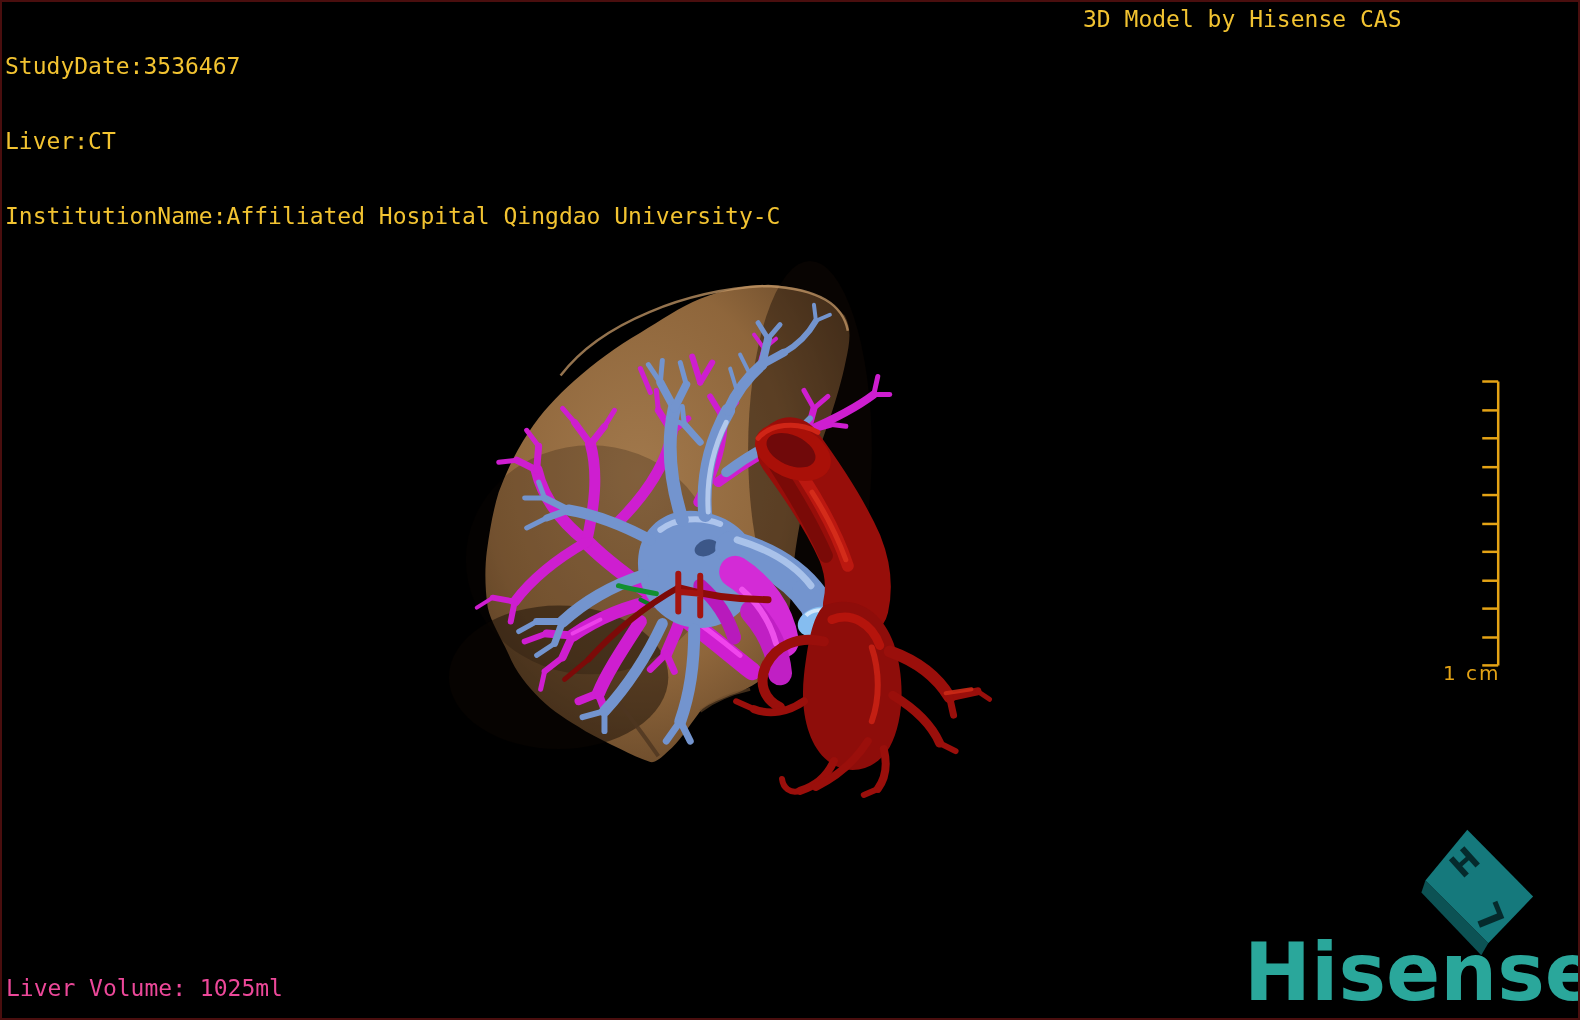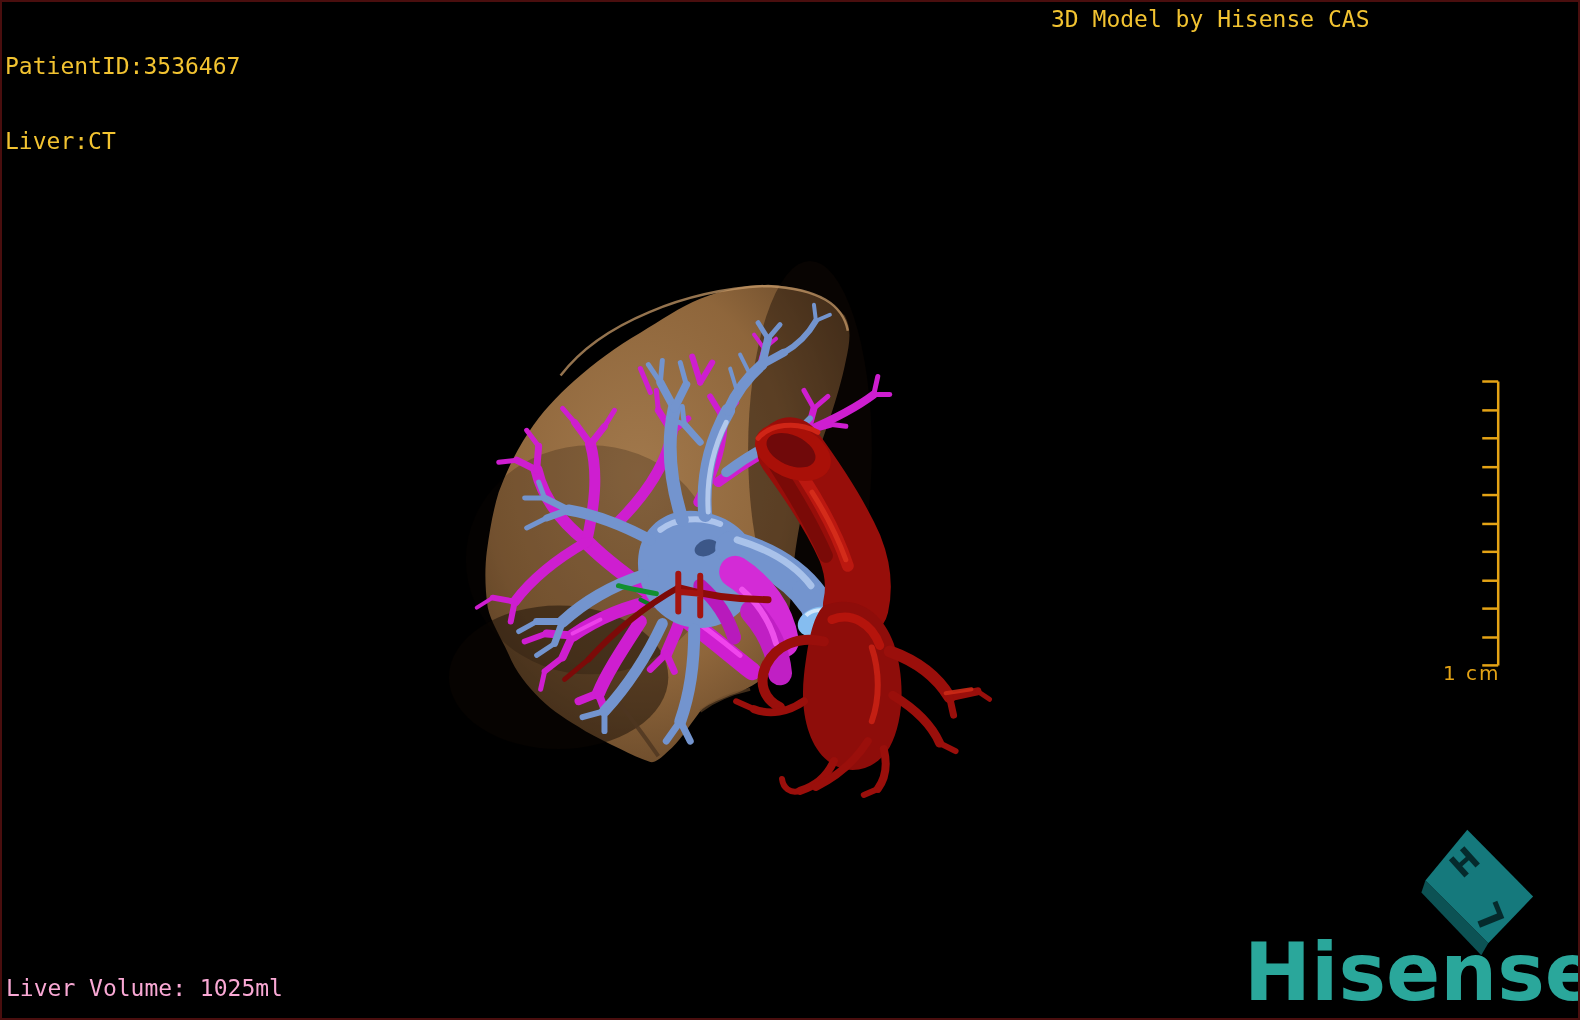--- a/index.html
+++ b/index.html
@@ -7,24 +7,24 @@
     position:relative;width:1580px;height:1020px;box-sizing:border-box;
     background:#000;border:2px solid #4a0e0e;overflow:hidden;
     font-family:"DejaVu Sans Mono",monospace;
   }
   .svg-stage{position:absolute;inset:0;width:100%;height:100%;}
   .meta{
     position:absolute;left:3px;top:2px;color:#f2c331;
     font-size:23px;line-height:25px;white-space:pre;
   }
   .watermark{
-    position:absolute;left:1049px;top:4px;color:#f2c331;font-size:23px;
+    position:absolute;left:1081px;top:4px;color:#f2c331;font-size:23px;
   }
   .volume{
-    position:absolute;left:4px;top:973px;color:#f9a8d4;font-size:23px;
+    position:absolute;left:4px;top:973px;color:#ec4899;font-size:23px;
   }
   .scale-label{
     position:absolute;left:1441px;top:659px;color:#e4a315;
     font-size:20px;font-weight:normal;letter-spacing:2px;
     font-family:"DejaVu Sans",sans-serif;
   }
   .brand{
     position:absolute;left:1242px;top:931px;color:#2aa79b;
     font-size:80px;line-height:80px;font-weight:bold;
     font-family:"DejaVu Sans",sans-serif;letter-spacing:0;
@@ -249,22 +249,23 @@
 
     <g>
       <polygon points="1469,831 1535,898 1490,945 1427,882" fill="#15797c"></polygon>
       <polygon points="1427,882 1490,945 1483,957 1423,894" fill="#0c5254"></polygon>
       <text transform="translate(1474,872) rotate(-42)" text-anchor="middle" font-family="DejaVu Sans, sans-serif" font-weight="bold" font-size="32" fill="#052a2c">H</text>
       <text transform="translate(1503,912) rotate(-112)" text-anchor="middle" font-family="DejaVu Sans, sans-serif" font-weight="bold" font-size="36" fill="#052a2c">L</text>
     </g>
   </svg>
 
   <div class="meta">
-    <div>PatientID:3536467</div>
+    <div>StudyDate:3536467</div>
     <div>Liver:CT</div>
+    <div>InstitutionName:Affiliated Hospital Qingdao University-C</div>
   </div>
 
   <div class="watermark">3D Model by Hisense CAS</div>
 
   <div class="volume">Liver Volume: 1025ml</div>
 
   <div class="scale-label">1 cm</div>
 
   <div class="brand">Hisense</div>
 

